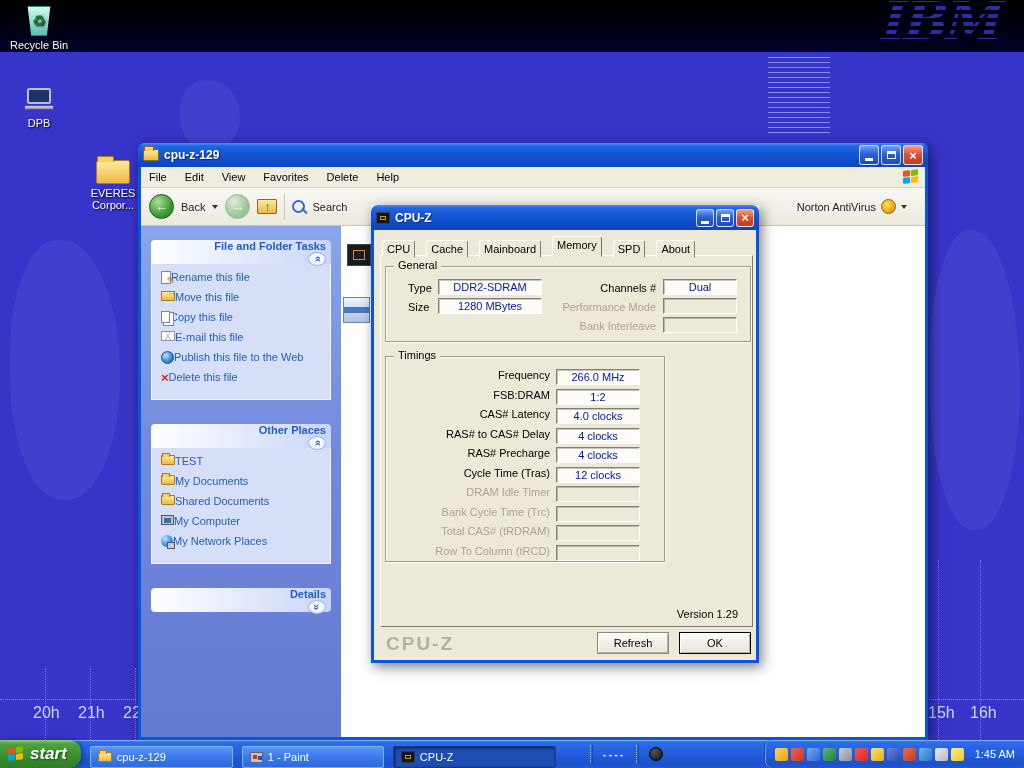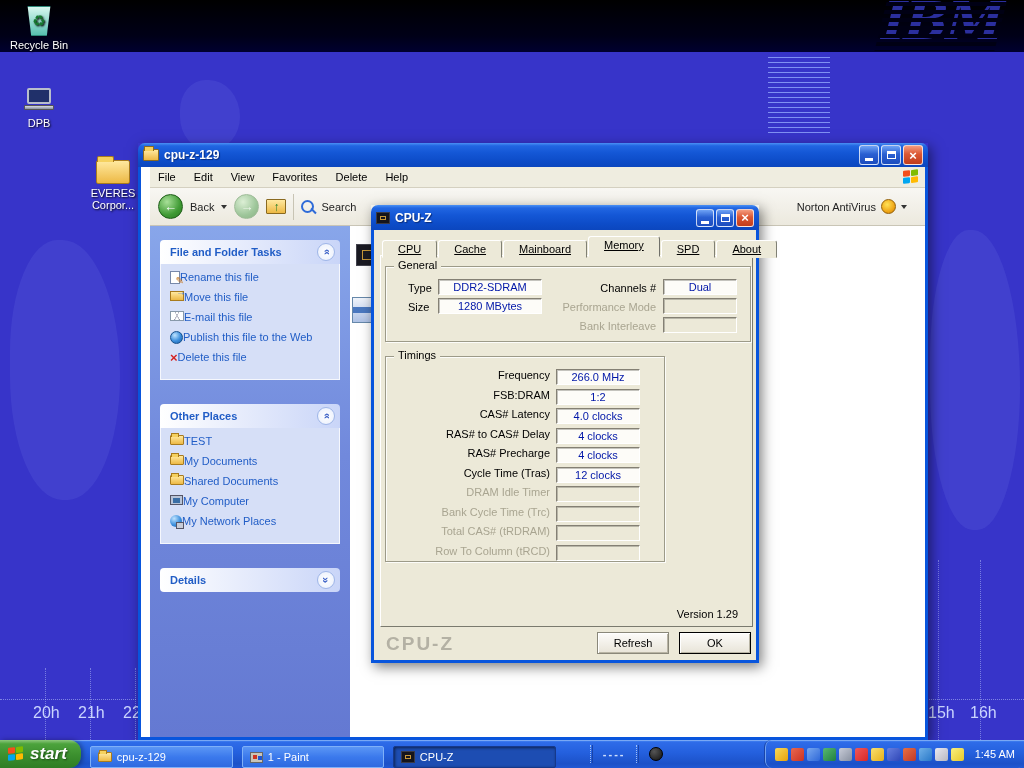--- a/index.html
+++ b/index.html
@@ -51,21 +51,21 @@
               background:linear-gradient(180deg,#6FA3F5,#2A60D2 45%,#1B4CBE);
               display:flex; align-items:center; justify-content:center; color:#fff; cursor:pointer; }
   .cap-btn.close { background:linear-gradient(180deg,#F49B7E,#DB5733 45%,#C03C1C); }
   .g-min { width:8px; height:3px; background:#fff; margin-top:9px; }
   .g-max { width:9px; height:8px; border:1px solid #fff; border-top:3px solid #fff; }
   .g-x { font-size:13px; font-weight:bold; line-height:1; }
   .win-body { border:3px solid #0855DD; border-top:none; background:#ECE9D8; position:relative; }
 
   
   #explorer { left:138px; top:143px; width:790px; height:597px; z-index:10; }
-  #explorer .win-body { height:573px; background:#fff;padding-left:9px; }
+  #explorer .win-body { height:573px; background:#fff; }
   .title-folder { width:16px; height:12px; background:linear-gradient(180deg,#FFE9A0,#EDB945);
               border:1px solid #8A6A20; border-radius:1px; position:relative; }
   .title-folder::before { content:""; position:absolute; left:0; top:-4px; width:8px; height:4px;
               background:#F5D15F; border:1px solid #8A6A20; border-bottom:none; border-radius:1px 1px 0 0; }
   .menubar { height:21px; background:#EFEDE0; border-bottom:1px solid #D4D0C0; display:flex;
               align-items:center; padding:0 6px 0 8px; gap:18px; }
   .menu-item { cursor:pointer; }
   .xp-flag { width:16px; height:14px; display:grid; grid-template-columns:7px 7px; grid-template-rows:6px 6px;
               gap:1px; transform:skewY(-6deg); }
   .xp-flag i { border-radius:1px; }
@@ -92,22 +92,22 @@
   .norton { margin-left:auto; display:flex; align-items:center; gap:5px; padding-right:10px; }
   .norton-ico { width:15px; height:15px; border-radius:50%; border:1px solid #946005;
               background:radial-gradient(circle at 40% 35%,#FFE258,#F0A818 60%,#C87808); }
   .e-content { display:flex; height:511px; background:#fff; }
 
   
   .taskpane { width:200px; height:100%; background:linear-gradient(180deg,#88A6EA,#7189DC 45%,#6479D2);
               padding:14px 10px; flex:0 0 auto; }
   .panel { width:180px; margin-bottom:24px; }
   .panel-hd { height:24px; border-radius:4px 4px 0 0; background:linear-gradient(90deg,#FFFFFF,#C9D5F8);
-              display:flex; align-items:center; justify-content:space-between; padding:0 5px 0 10px;
-              color:#215DC6; font-weight:bold; cursor:pointer; }
+              display:flex; align-items:flex-end; justify-content:space-between; padding:0 5px 0 10px;
+              color:#215DC6; font-weight:bold; cursor:pointer;flex-direction:column; }
   .panel-hd.solo { border-radius:4px; }
   .chev { width:18px; height:18px; border-radius:50%; background:radial-gradient(#ffffff,#E8EEFC);
               border:1px solid #9FB6E8; color:#3E63C8; display:flex; align-items:center; justify-content:center; cursor:pointer; }
   .chev b { transform:rotate(-90deg); font-size:11px; }
   .chev.down b { transform:rotate(90deg); }
   .panel-bd { background:#D6DFF7; border:1px solid rgba(255,255,255,.75); border-top:none; padding:7px 4px 8px 9px; }
   .p-item { display:flex; align-items:flex-start; gap:0; height:20px; color:#215DC6; cursor:pointer; }
   .p-item span.lbl { white-space:nowrap; overflow:hidden; }
 
   
@@ -146,22 +146,22 @@
 
   
   #cpuz { left:371px; top:205px; width:388px; height:458px; z-index:20; }
   #cpuz .titlebar { height:25px; }
   #cpuz .win-body { height:433px; }
   #cpuz .cap-btn { width:18px; height:18px; }
   .cpuz-ico { width:14px; height:12px; background:#15151C; border:1px solid #3A3A46; position:relative; }
   .cpuz-ico::after { content:""; position:absolute; inset:3px; border:1px solid #C89838; }
 
   .tabs { position:absolute; left:8px; top:5px; display:flex; align-items:flex-end; z-index:3; }
-  .tab { height:18px; padding:2px 15px 0; background:#ECE9D8; margin-right:1px; font-size:11px; cursor:pointer;
-         border:1px solid; border-color:#FFFFFF #808074 transparent #FFFFFF; border-radius:3px 3px 0 0; position:relative; top:2px;text-decoration:underline; }
+  .tab { height:18px; padding:2px 4px 0; background:#ECE9D8; margin-right:11px; font-size:11px; cursor:pointer;
+         border:1px solid; border-color:#FFFFFF #808074 transparent #FFFFFF; border-radius:3px 3px 0 0; position:relative; top:2px; }
   .tab.active { height:21px; top:1px; z-index:4; font-weight:normal;
          border-color:#FFFFFF #70706A #ECE9D8 #FFFFFF; }
   .tab-page { position:absolute; left:6px; top:25px; width:373px; height:372px; background:#ECE9D8;
          border:1px solid; border-color:#FFFFFF #7A7A6E #7A7A6E #FFFFFF; z-index:2; }
 
   .groupbox { position:absolute; border:1px solid #9C9A88;
          box-shadow:inset 1px 1px 0 rgba(255,255,255,.85), 1px 1px 0 rgba(255,255,255,.85); }
   .gb-title { position:absolute; top:-8px; left:8px; background:#ECE9D8; padding:0 4px; }
   .gb-general { left:4px; top:10px; width:366px; height:76px; }
   .gb-timings { left:4px; top:100px; width:280px; height:206px; padding:12px 0 0 4px; }
@@ -322,20 +322,24 @@
             <div class="panel-bd">
               <div class="p-item">
                 <span class="pi i-doc"></span>
                 <span class="lbl">Rename this file</span>
               </div>
               <div class="p-item">
                 <span class="pi i-move"></span>
                 <span class="lbl">Move this file</span>
               </div>
               <div class="p-item">
+                <span class="pi i-copy"></span>
+                <span class="lbl">Copy this file</span>
+              </div>
+              <div class="p-item">
                 <span class="pi i-mail"></span>
                 <span class="lbl">E-mail this file</span>
               </div>
               <div class="p-item">
                 <span class="pi i-globe"></span>
                 <span class="lbl">Publish this file to the Web</span>
               </div>
               <div class="p-item">
                 <span class="pi i-x">×</span>
                 <span class="lbl">Delete this file</span>

